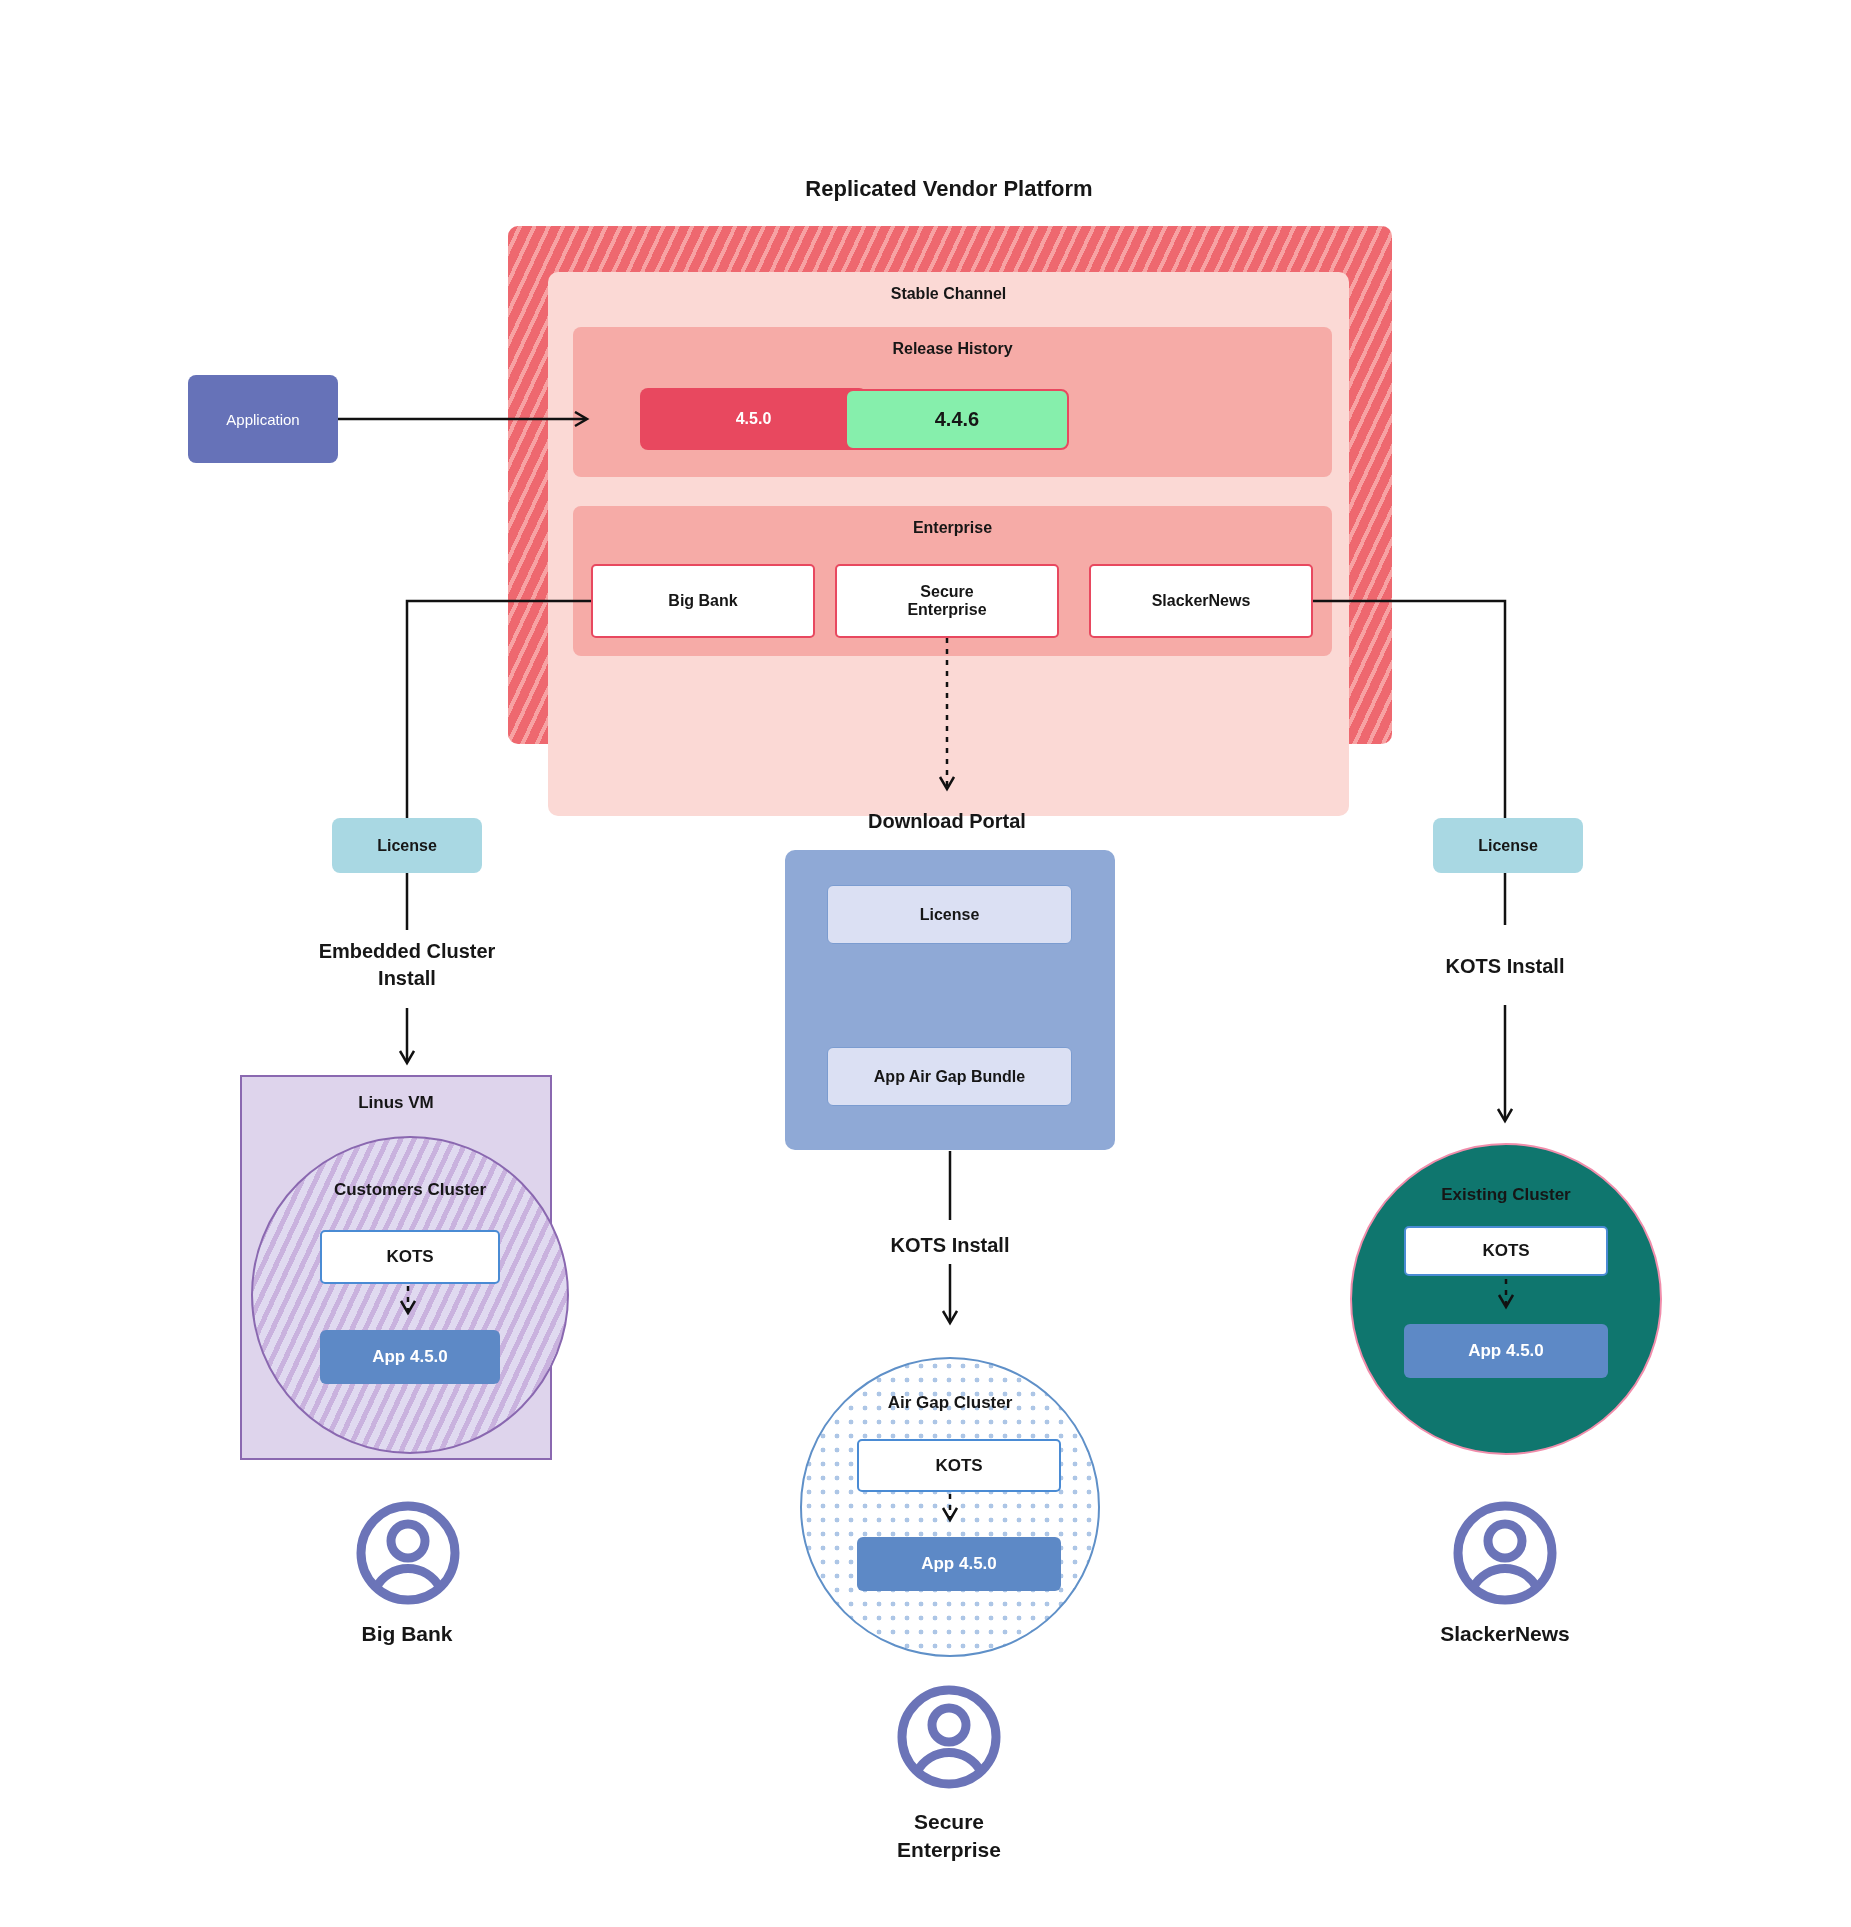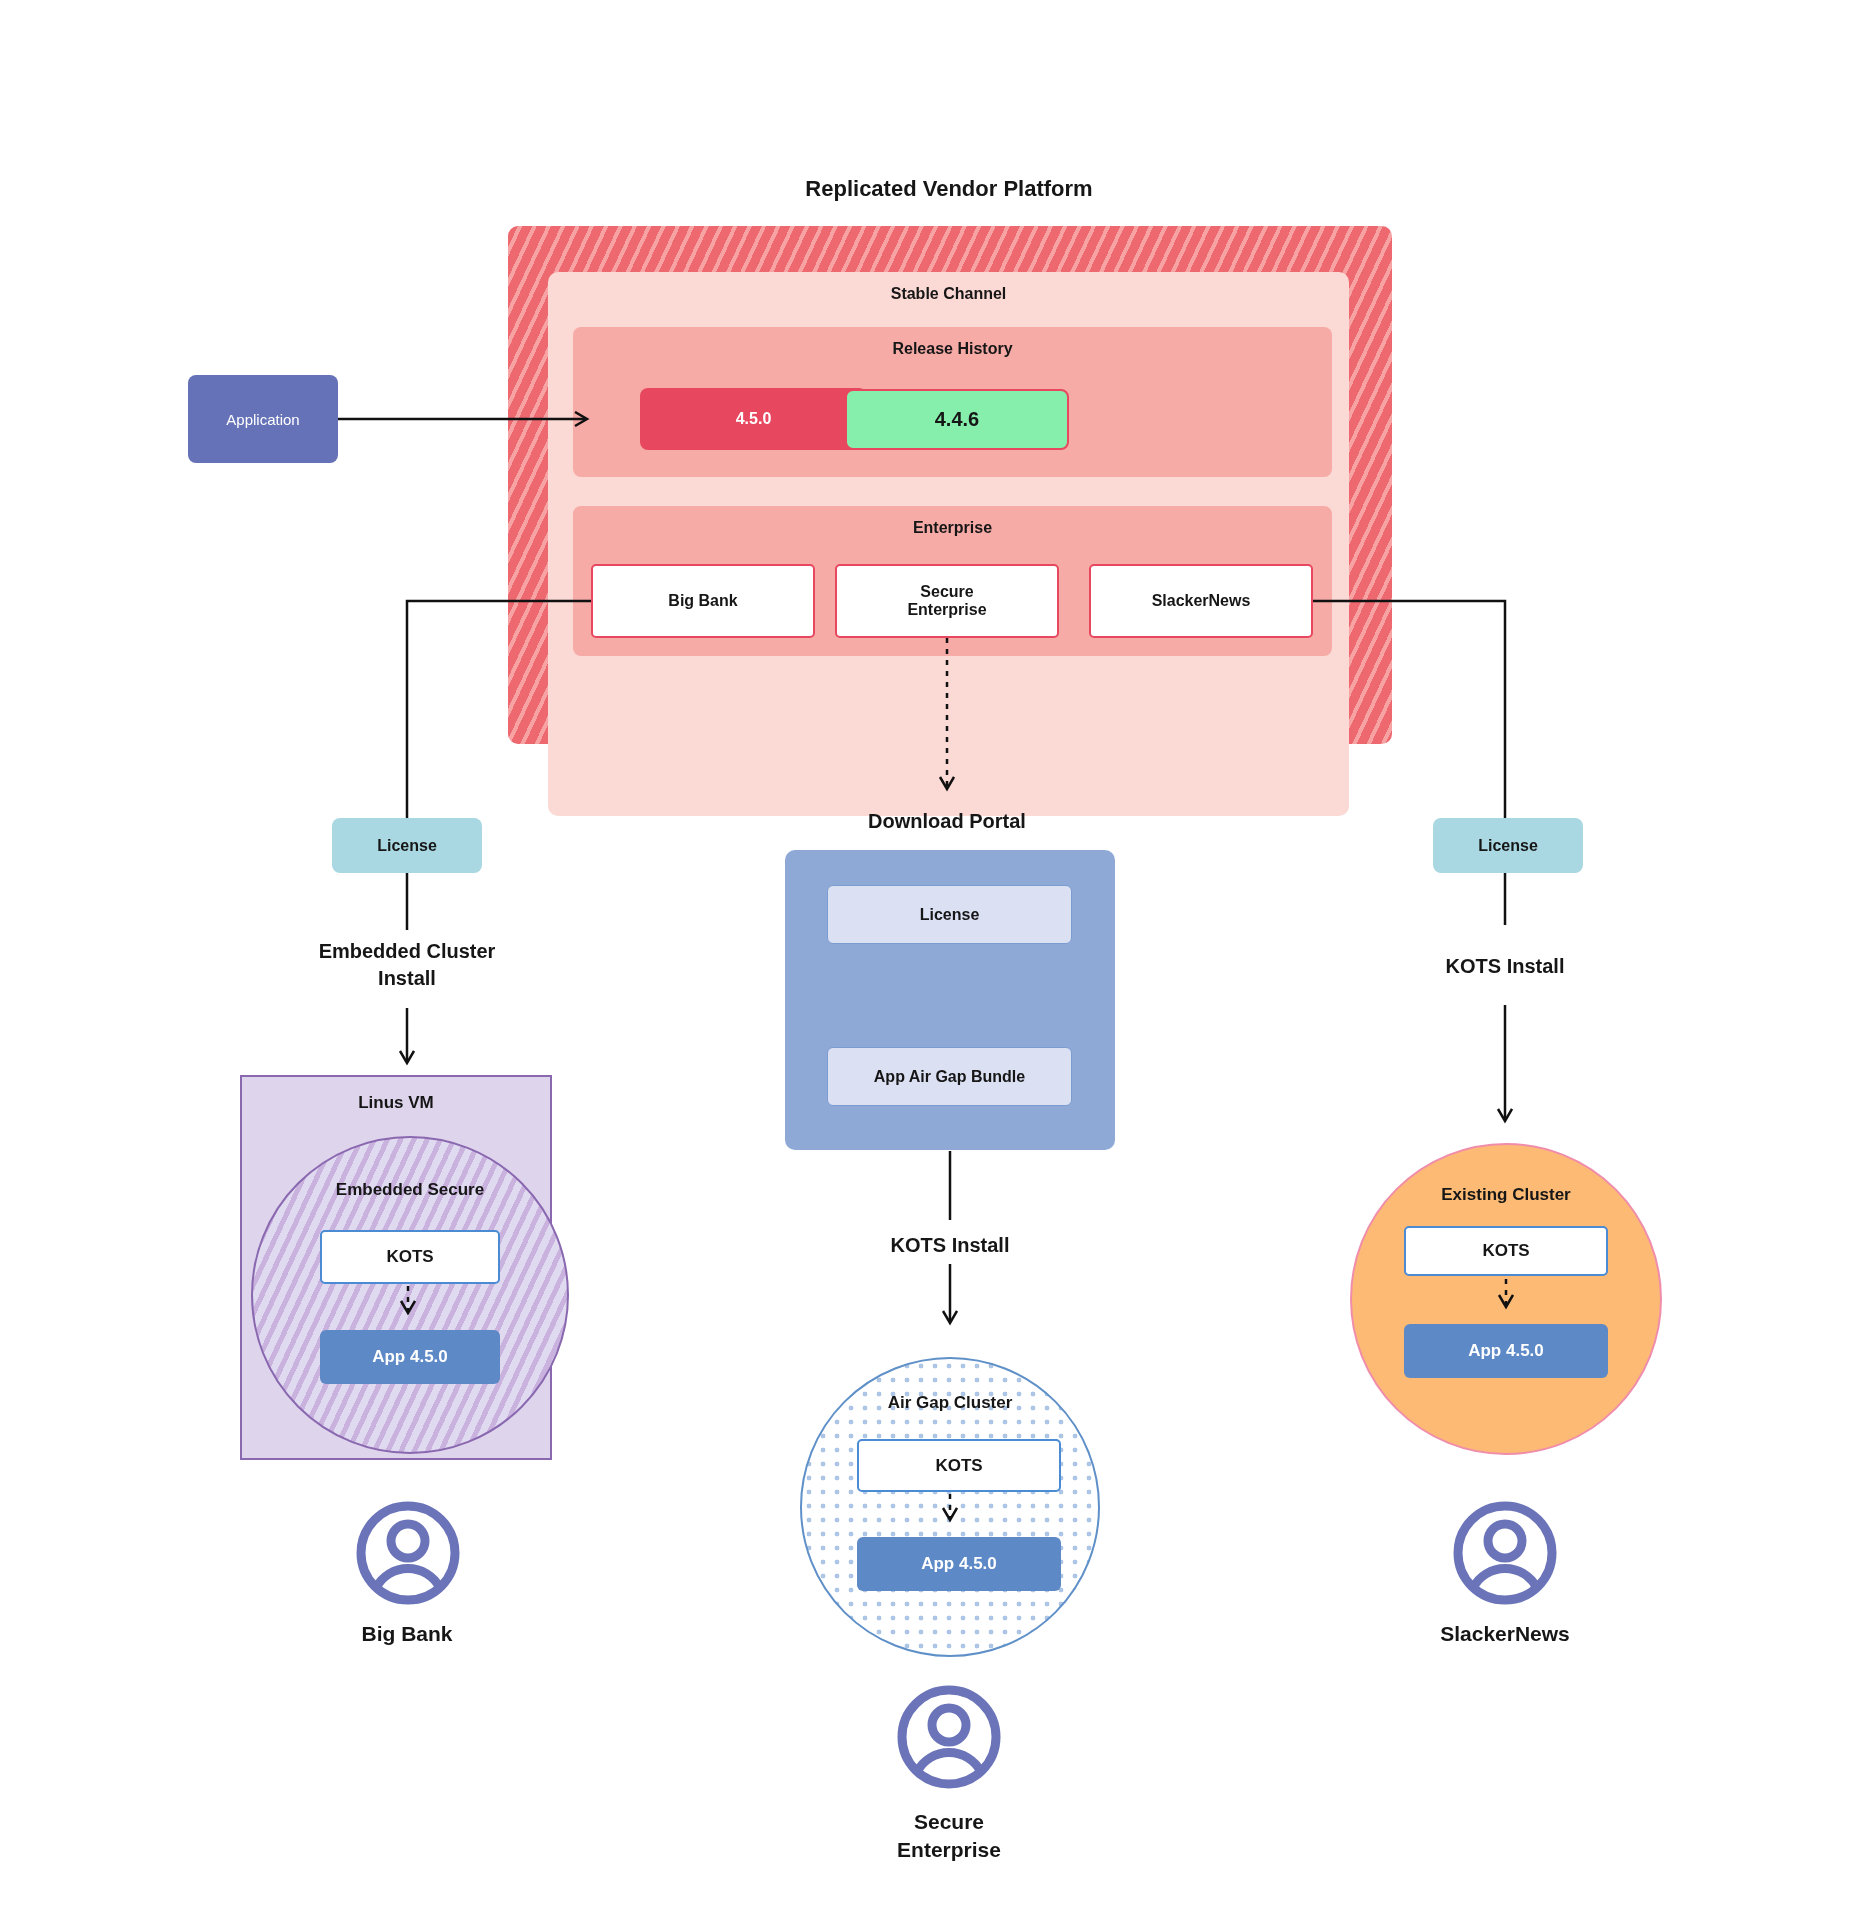--- a/index.html
+++ b/index.html
@@ -38,21 +38,21 @@
     border:2.5px solid #8a68b0;
     background:repeating-linear-gradient(115deg,#c9b2de 0 5px,#e0daf0 5px 12px);}
   .ec-lbl{top:42px;left:0;width:100%;font-size:17px;font-weight:600;}
 
   .airgap{left:800px;top:1357px;width:300px;height:300px;border-radius:50%;
     border:2.5px solid #5f90c8;background:#fff;
     background-image:radial-gradient(#adc6e6 2.4px,transparent 2.6px);background-size:14px 14px;}
   .ag-lbl{top:34px;left:0;width:100%;font-size:17px;font-weight:600;}
 
   .existing{left:1350px;top:1143px;width:312px;height:312px;border-radius:50%;
-    border:2.5px solid #f08dab;background:#fdba74;}
+    border:2.5px solid #f08dab;background:#0f766e;}
   .ex-lbl{top:40px;left:0;width:100%;font-size:17px;font-weight:600;}
 
   .kots{background:#fff;border:2px solid #4a8bd4;border-radius:5px;font-size:17px;font-weight:600;}
   .appblue{background:#5d89c6;border-radius:6px;color:#fff;font-size:17px;font-weight:600;}
 
   .user-name{font-size:21px;font-weight:600;line-height:28px;}
   .wrap-narrow{display:block;width:150px;margin:0 auto;}
   .wrap-cust{display:inline-block;width:110px;}
 
   #connectors{position:absolute;left:0;top:0;z-index:5;pointer-events:none;}
@@ -120,21 +120,21 @@
   <div class="lbl big-label" style="left:800px;top:1232px;width:300px;">KOTS Install</div>
 
   <div class="abs portal">
     <div class="abs center portal-item" style="top:35px;">License</div>
     <div class="abs center portal-item" style="top:197px;">App Air Gap Bundle</div>
   </div>
 
   <div class="abs linusvm">
     <div class="lbl vm-lbl">Linus VM</div>
     <div class="ec-circle">
-      <div class="lbl ec-lbl">Embedded Secure</div>
+      <div class="lbl ec-lbl">Customers Cluster</div>
     </div>
     <div class="abs center kots" style="left:78px;top:153px;width:180px;height:54px;">KOTS</div>
     <div class="abs center appblue" style="left:78px;top:253px;width:180px;height:54px;">App 4.5.0</div>
   </div>
 
   <div class="abs airgap">
     <div class="lbl ag-lbl">Air Gap Cluster</div>
     <div class="abs center kots" style="left:55px;top:80px;width:204px;height:53px;">KOTS</div>
     <div class="abs center appblue" style="left:55px;top:178px;width:204px;height:54px;">App 4.5.0</div>
   </div>

